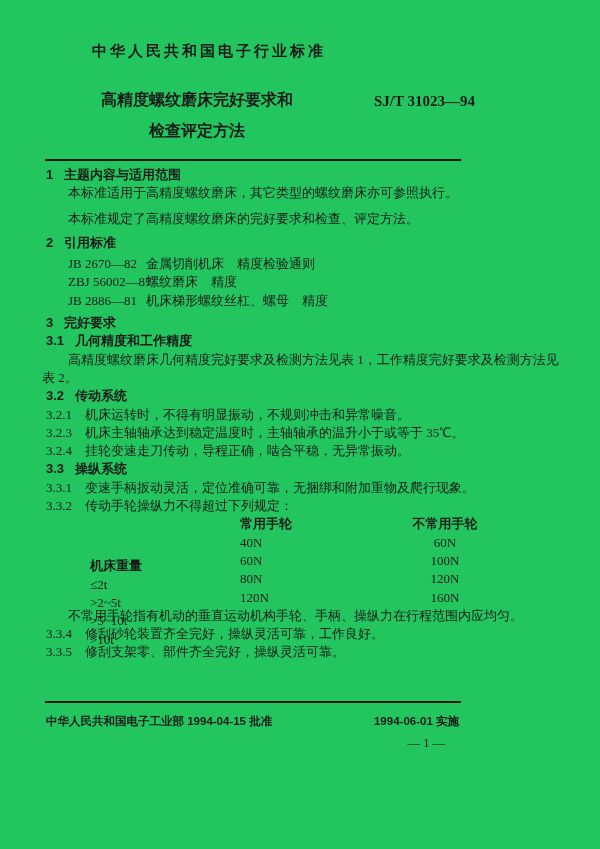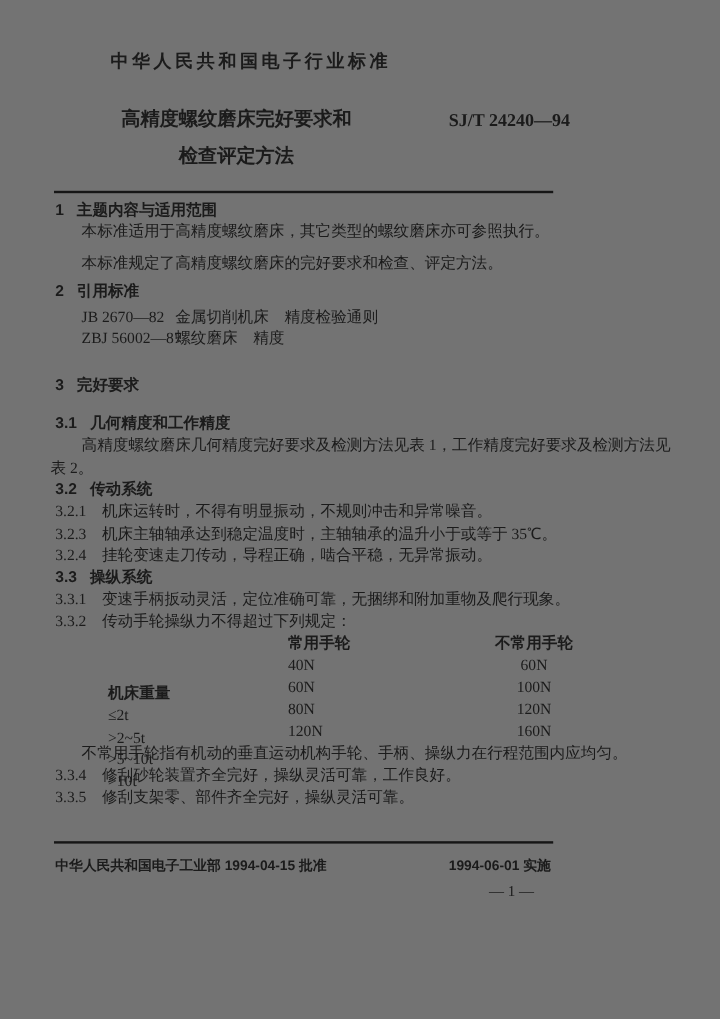--- a/index.html
+++ b/index.html
@@ -4,21 +4,21 @@
 <style>
   html, body {
     margin: 0;
     padding: 0;
     background: #ffffff;
   }
   .page {
     position: relative;
     width: 600px;
     height: 849px;
-    background: #737373;
+    background: #22c55e;
     color: #1b1b1b;
     font-family: "Liberation Serif", serif;
     overflow: hidden;
   }
   
   .doc-org {
     position: absolute;
     top: 42px;
     left: 92px;
     font-family: "Liberation Sans", sans-serif;
@@ -64,23 +64,23 @@
     top: 166px;
     left: 46px;
     right: 30px;
     font-size: 13px;
   }
   .ln {
     line-height: 18.3px;
     height: 18.3px;
     white-space: nowrap;
   }
-  .mt2 { margin-top: 14px; }
+  .mt2 { margin-top: 0; }
   .mt3 { margin-top: 3px; }
-  .mt4 { margin-top: 20px; }
+  .mt4 { margin-top: 4px; }
   .mt6 { margin-top: 6px; }
   .mt7 { margin-top: 7px; }
   .h {
     font-family: "Liberation Sans", sans-serif;
     font-weight: bold;
   }
   .num-1 { display: inline-block; width: 18px; }
   .num-2 { display: inline-block; width: 29px; }
   .num-3 { display: inline-block; width: 39px; }
   .indent { margin-left: 22px; }
@@ -134,40 +134,43 @@
 
 <div class="page">
 
   <div class="doc-org">中华人民共和国电子行业标准</div>
 
   <div class="title-wrap">
     <div>高精度螺纹磨床完好要求和</div>
     <div>检查评定方法</div>
   </div>
 
-  <div class="std-no">SJ/T 24240—94</div>
+  <div class="std-no">SJ/T 31023—94</div>
 
   <div class="rule rule-top"></div>
 
   <div class="content">
 
     <div class="ln h">
       <span class="num-1">1</span><span>主题内容与适用范围</span>
     </div>
     <div class="ln indent">本标准适用于高精度螺纹磨床，其它类型的螺纹磨床亦可参照执行。</div>
     <div class="ln indent mt7">本标准规定了高精度螺纹磨床的完好要求和检查、评定方法。</div>
 
     <div class="ln h mt6">
       <span class="num-1">2</span><span>引用标准</span>
     </div>
     <div class="ln indent mt3">
       <span class="ref-code">JB 2670—82</span><span>金属切削机床</span><span class="ref-attr">精度检验通则</span>
     </div>
     <div class="ln indent">
       <span class="ref-code">ZBJ 56002—87</span><span>螺纹磨床</span><span class="ref-attr">精度</span>
+    </div>
+    <div class="ln indent">
+      <span class="ref-code">JB 2886—81</span><span>机床梯形螺纹丝杠、螺母</span><span class="ref-attr">精度</span>
     </div>
 
     <div class="ln h mt4">
       <span class="num-1">3</span><span>完好要求</span>
     </div>
 
     <div class="ln h mt2">
       <span class="num-2">3.1</span><span>几何精度和工作精度</span>
     </div>
     <div class="ln indent">高精度螺纹磨床几何精度完好要求及检测方法见表 1，工作精度完好要求及检测方法见</div>

